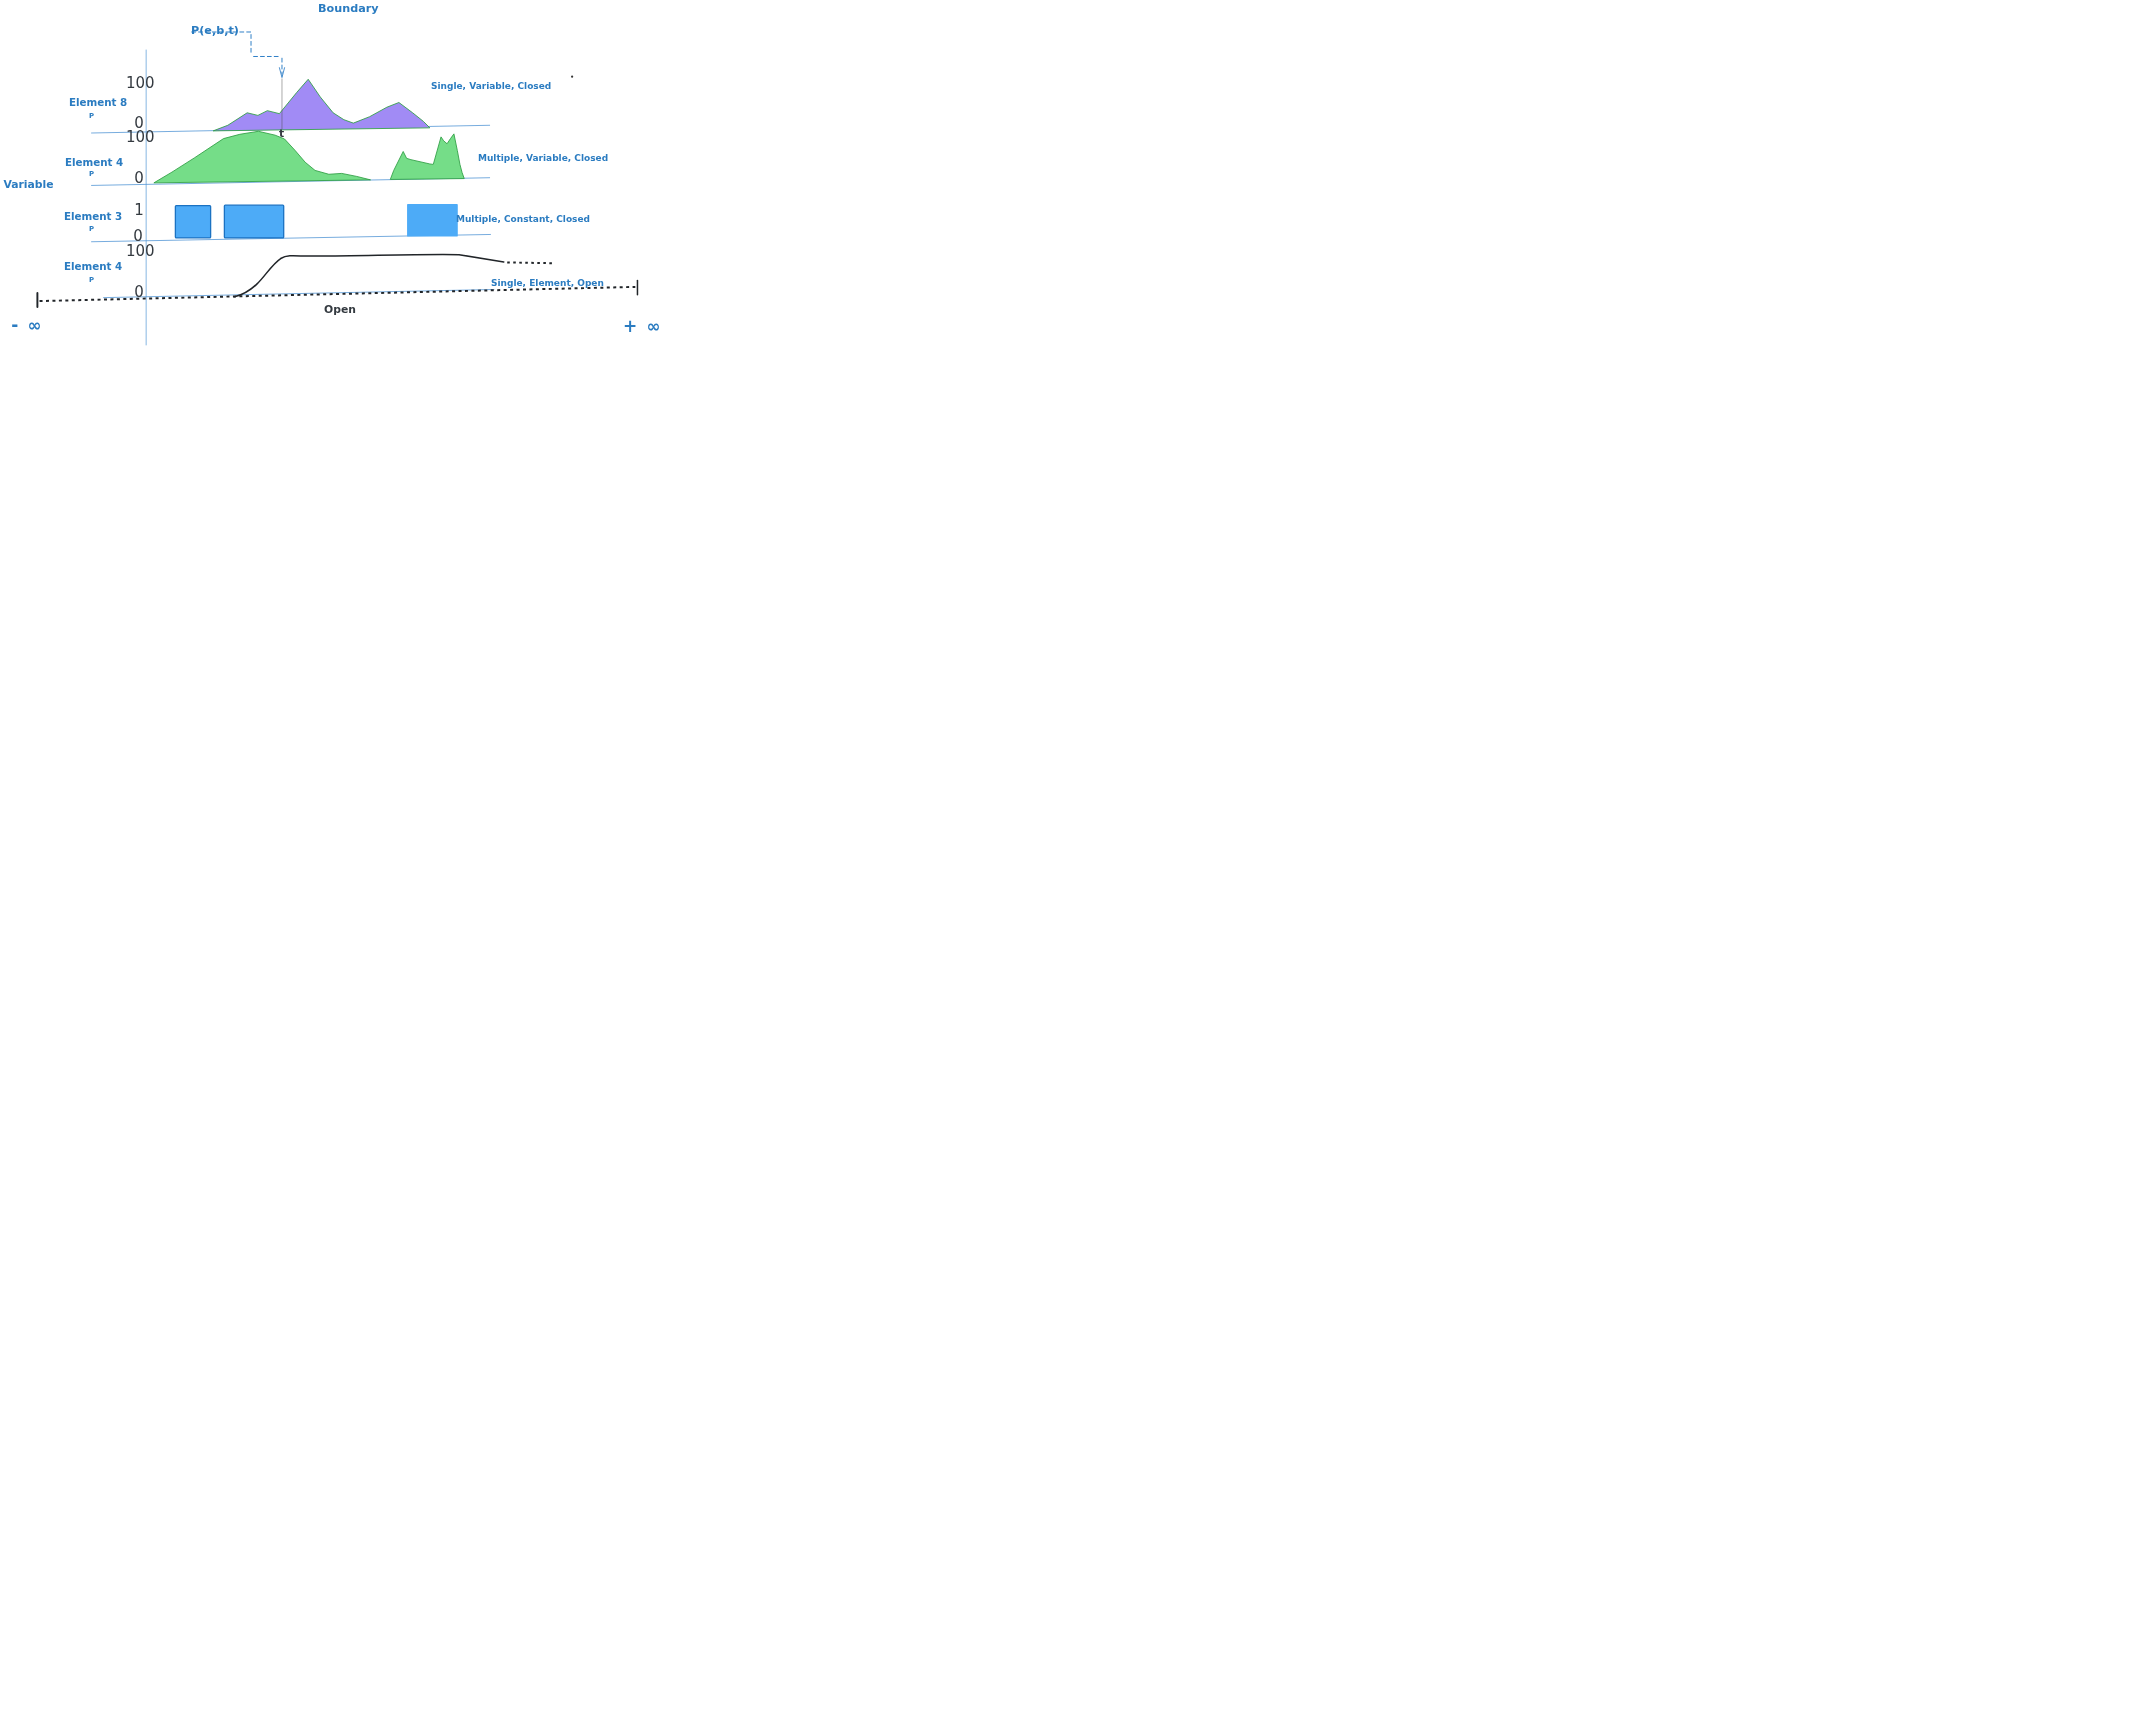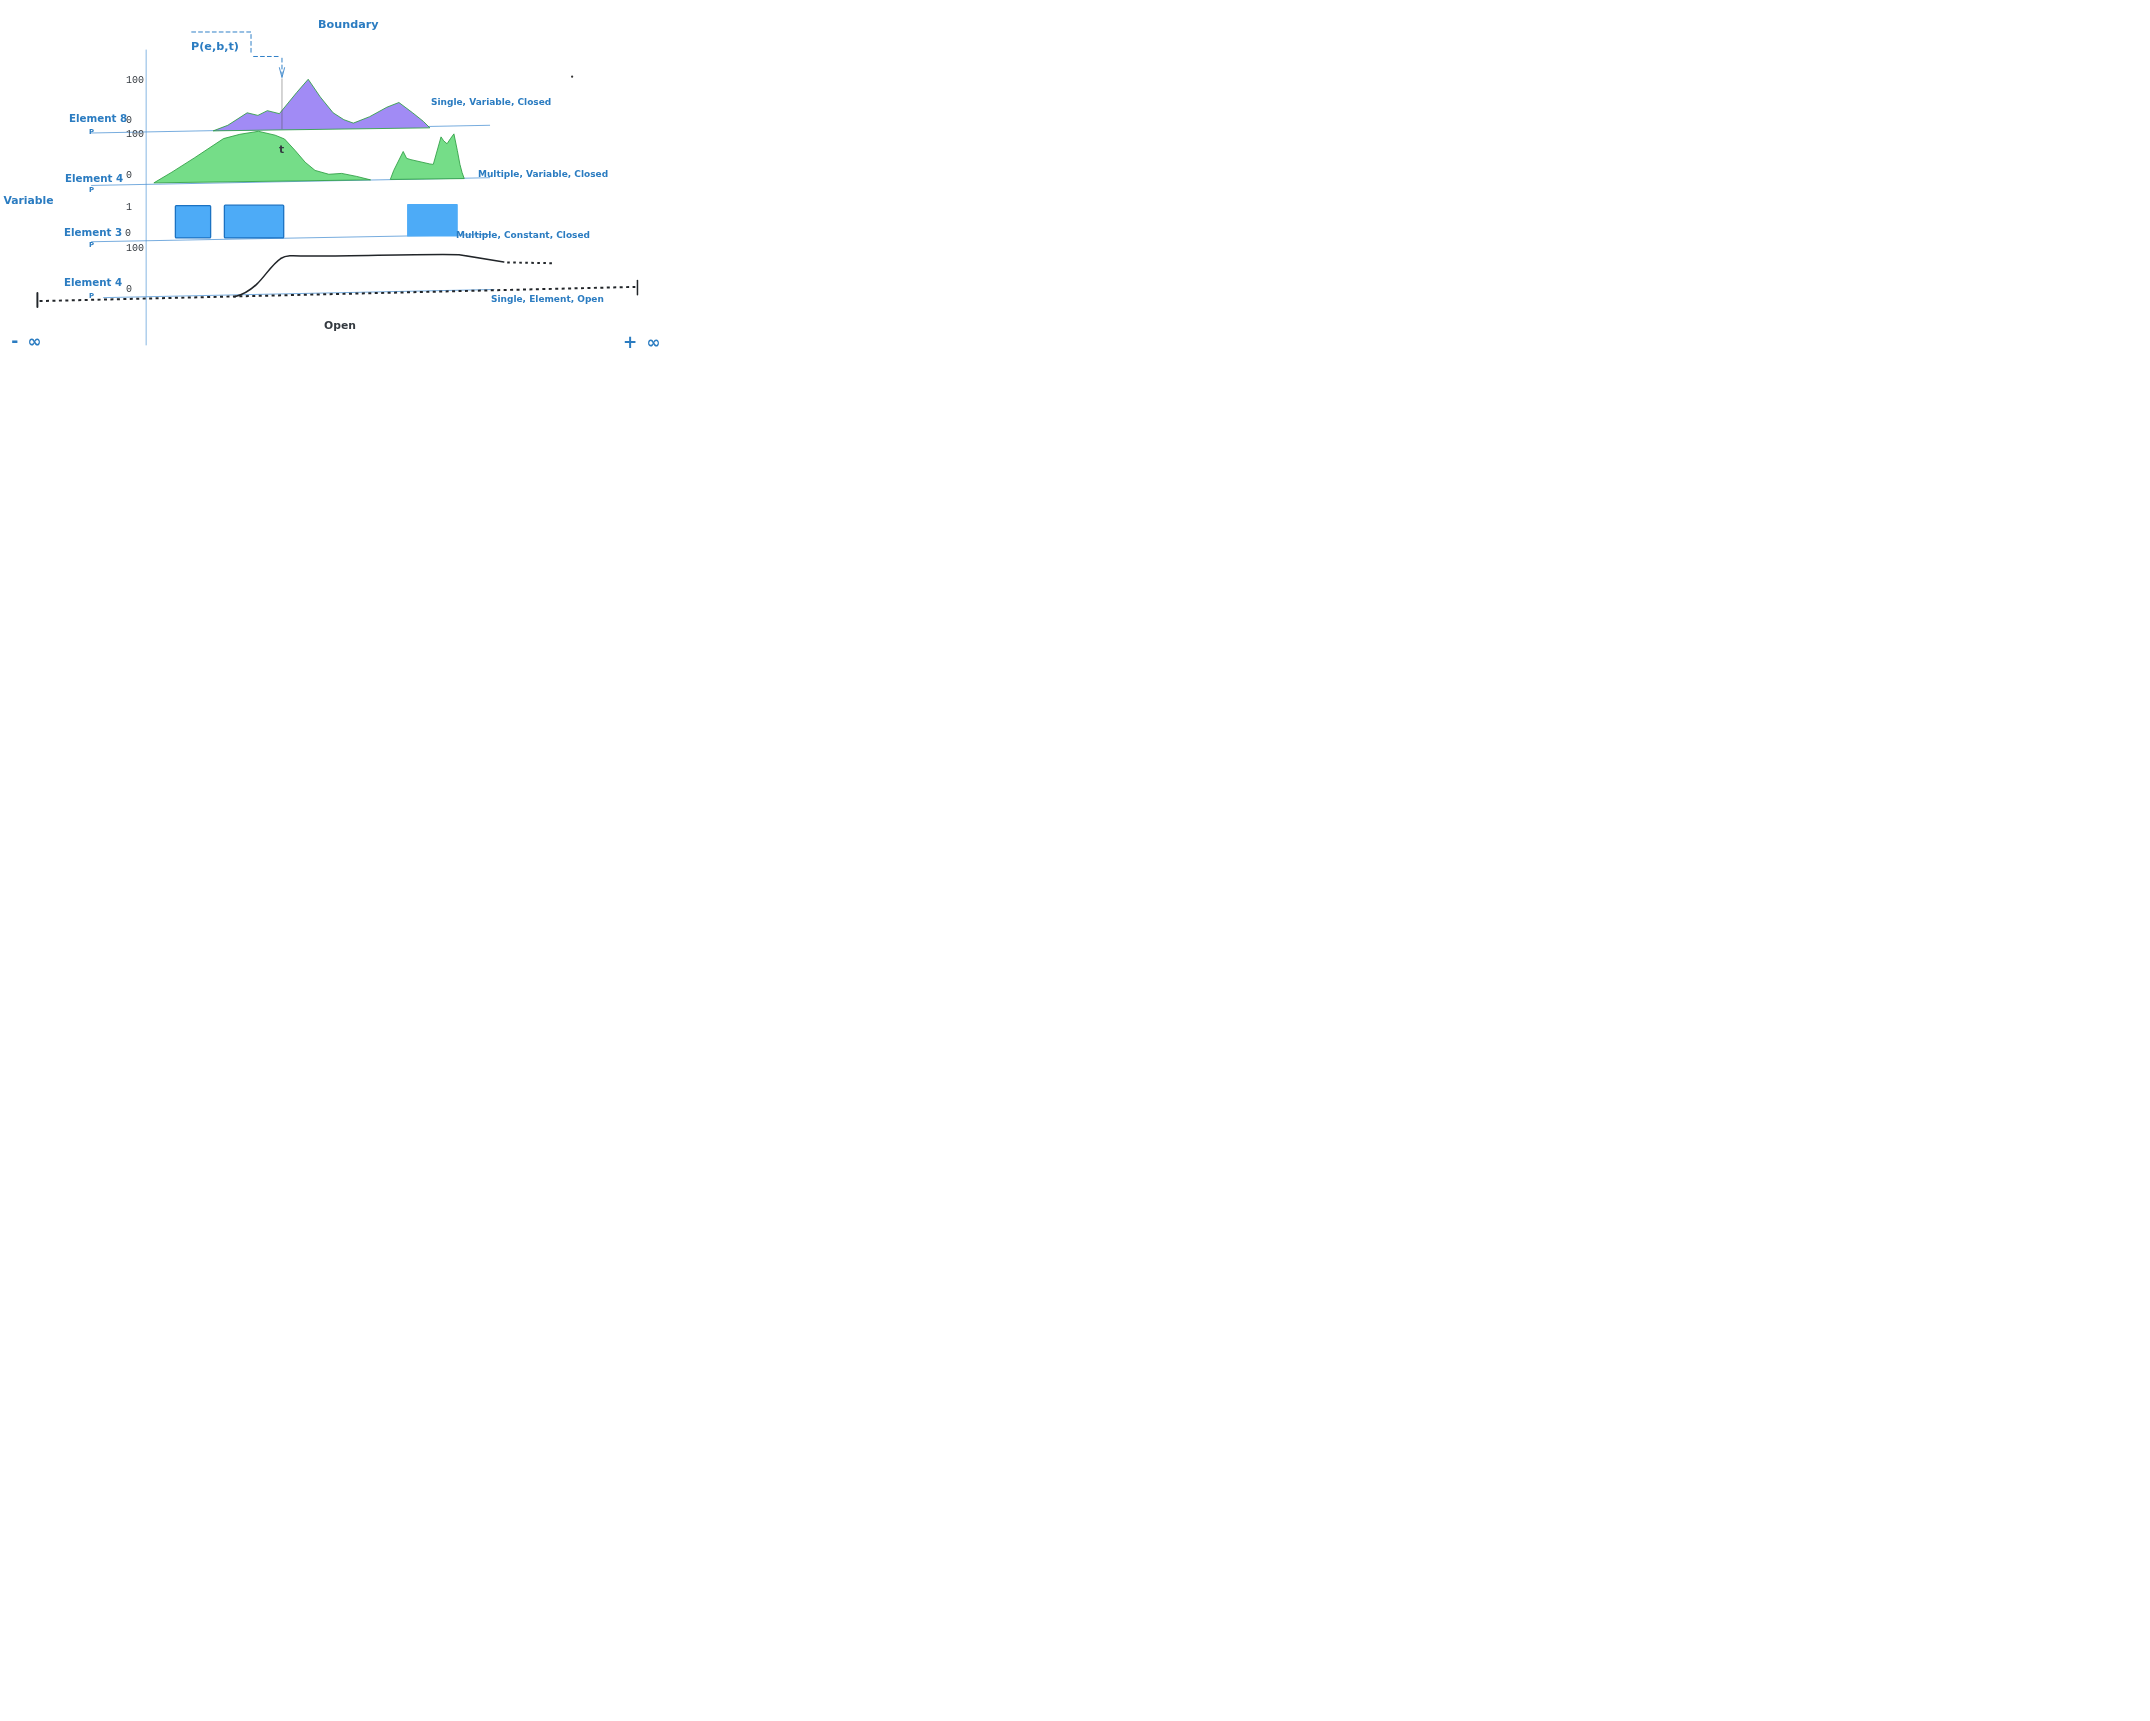--- a/index.html
+++ b/index.html
@@ -1,25 +1,25 @@
 <!DOCTYPE html>
 <html style="--blue_text: #2b7cc1; --axis_line: #4f94d4; --dark_text: #343a40; --purple_fill: #a18bf5; --green_fill: #75dd88; --green_stroke: #2f9e44; --bar_fill: #4dabf7; --bar_border: #1b72c2; --curve_black: #212529; --leader_blue: #2e7ec6;font-size:6.9px"><head>
 <meta charset="utf-8">
 <style>
   html,body{margin:0;padding:0;background:#ffffff;}
   .canvas{
     position:relative;width:674px;height:355px;background:#ffffff;
     font-family:"DejaVu Sans", sans-serif;overflow:hidden;
   }
   .canvas svg{position:absolute;left:0;top:0;width:674px;height:355px;}
-  .lbl{position:absolute;color:var(--blue_text);font-weight:600;white-space:nowrap;line-height:1.05;margin-top:16px;}
+  .lbl{position:absolute;color:var(--blue_text);font-weight:600;white-space:nowrap;line-height:1.05;}
   .dark{color:var(--dark_text);}
   .tick{
-    position:absolute;width:26px;text-align:left;color:var(--dark_text);
-    font-size:10px;font-weight:500;white-space:nowrap;line-height:1;font-family:Liberation Mono, monospace;
+    position:absolute;width:26px;text-align:center;color:var(--dark_text);
+    font-size:15px;font-weight:500;white-space:nowrap;line-height:1;
   }
   .title{font-size:11.2px;}
   .rowname{font-size:10.3px;}
   .plabel{font-size:6.9px;}
   .classif{font-size:9px;}
   .axislbl{font-size:10.8px;}
   .inf{font-size:17px;font-weight:700;letter-spacing:1.7px;}
   .tlabel{font-size:10.8px;font-weight:600;}
 </style>
 </head>

